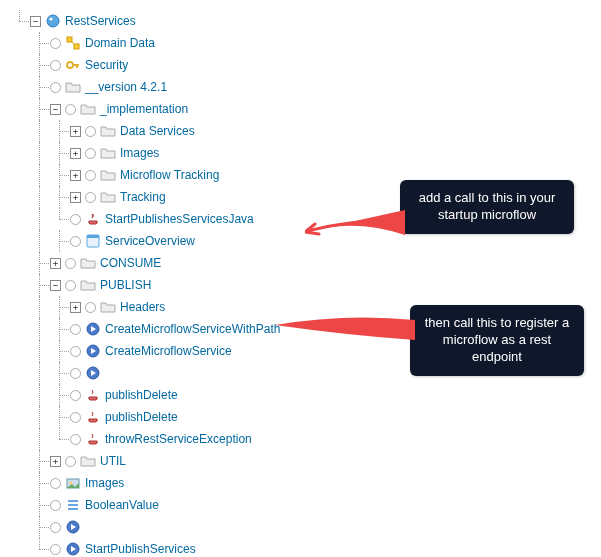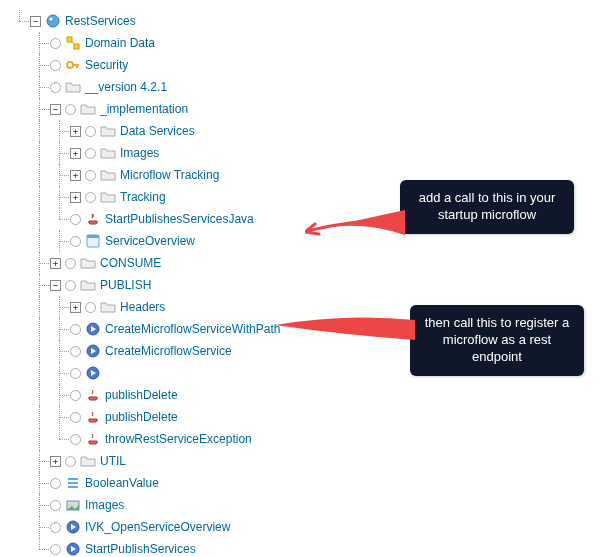--- a/index.html
+++ b/index.html
@@ -393,53 +393,52 @@
     </span>
     <span class="label">UTIL</span>
   </div>
 
   <div class="node">
     <span class="indent"></span>
     <span class="indent tee"></span>
     <span class="bullet"></span>
     <span class="icon">
       <svg width="16" height="16">
+          <rect x="2" y="4" width="12" height="9" fill="#cde" stroke="#69a"></rect>
+          <circle cx="6" cy="8" r="1.5" fill="#fc6"></circle>
+          <path d="M2 13 L7 9 L10 12 L14 8 L14 13 Z" fill="#6a6"></path>
+        </svg>
+    </span>
+    <span class="label">Images</span>
+  </div>
+
+  <div class="node">
+    <span class="indent"></span>
+    <span class="indent tee"></span>
+    <span class="bullet"></span>
+    <span class="icon">
+      <svg width="16" height="16">
           <line x1="3" y1="4" x2="13" y2="4" stroke="#6aa5e8" stroke-width="2"></line>
           <line x1="3" y1="8" x2="13" y2="8" stroke="#6aa5e8" stroke-width="2"></line>
           <line x1="3" y1="12" x2="13" y2="12" stroke="#6aa5e8" stroke-width="2"></line>
         </svg>
     </span>
     <span class="label">BooleanValue</span>
   </div>
 
   <div class="node">
     <span class="indent"></span>
     <span class="indent tee"></span>
     <span class="bullet"></span>
     <span class="icon">
       <svg width="16" height="16">
-          <rect x="2" y="4" width="12" height="9" fill="#cde" stroke="#69a"></rect>
-          <circle cx="6" cy="8" r="1.5" fill="#fc6"></circle>
-          <path d="M2 13 L7 9 L10 12 L14 8 L14 13 Z" fill="#6a6"></path>
-        </svg>
-    </span>
-    <span class="label">Images</span>
-  </div>
-
-  <div class="node">
-    <span class="indent"></span>
-    <span class="indent tee"></span>
-    <span class="bullet"></span>
-    <span class="icon">
-      <svg width="16" height="16">
           <circle cx="8" cy="8" r="6" fill="#4a7ac8" stroke="#2a5aa8"></circle>
           <path d="M6 5 L11 8 L6 11 Z" fill="#fff"></path>
         </svg>
     </span>
-    <span class="label">IVK_OpenServiceOverview</span>
   </div>
 
   <div class="node">
     <span class="indent"></span>
     <span class="indent corner"></span>
     <span class="bullet"></span>
     <span class="icon">
       <svg width="16" height="16">
           <circle cx="8" cy="8" r="6" fill="#4a7ac8" stroke="#2a5aa8"></circle>
           <path d="M6 5 L11 8 L6 11 Z" fill="#fff"></path>

